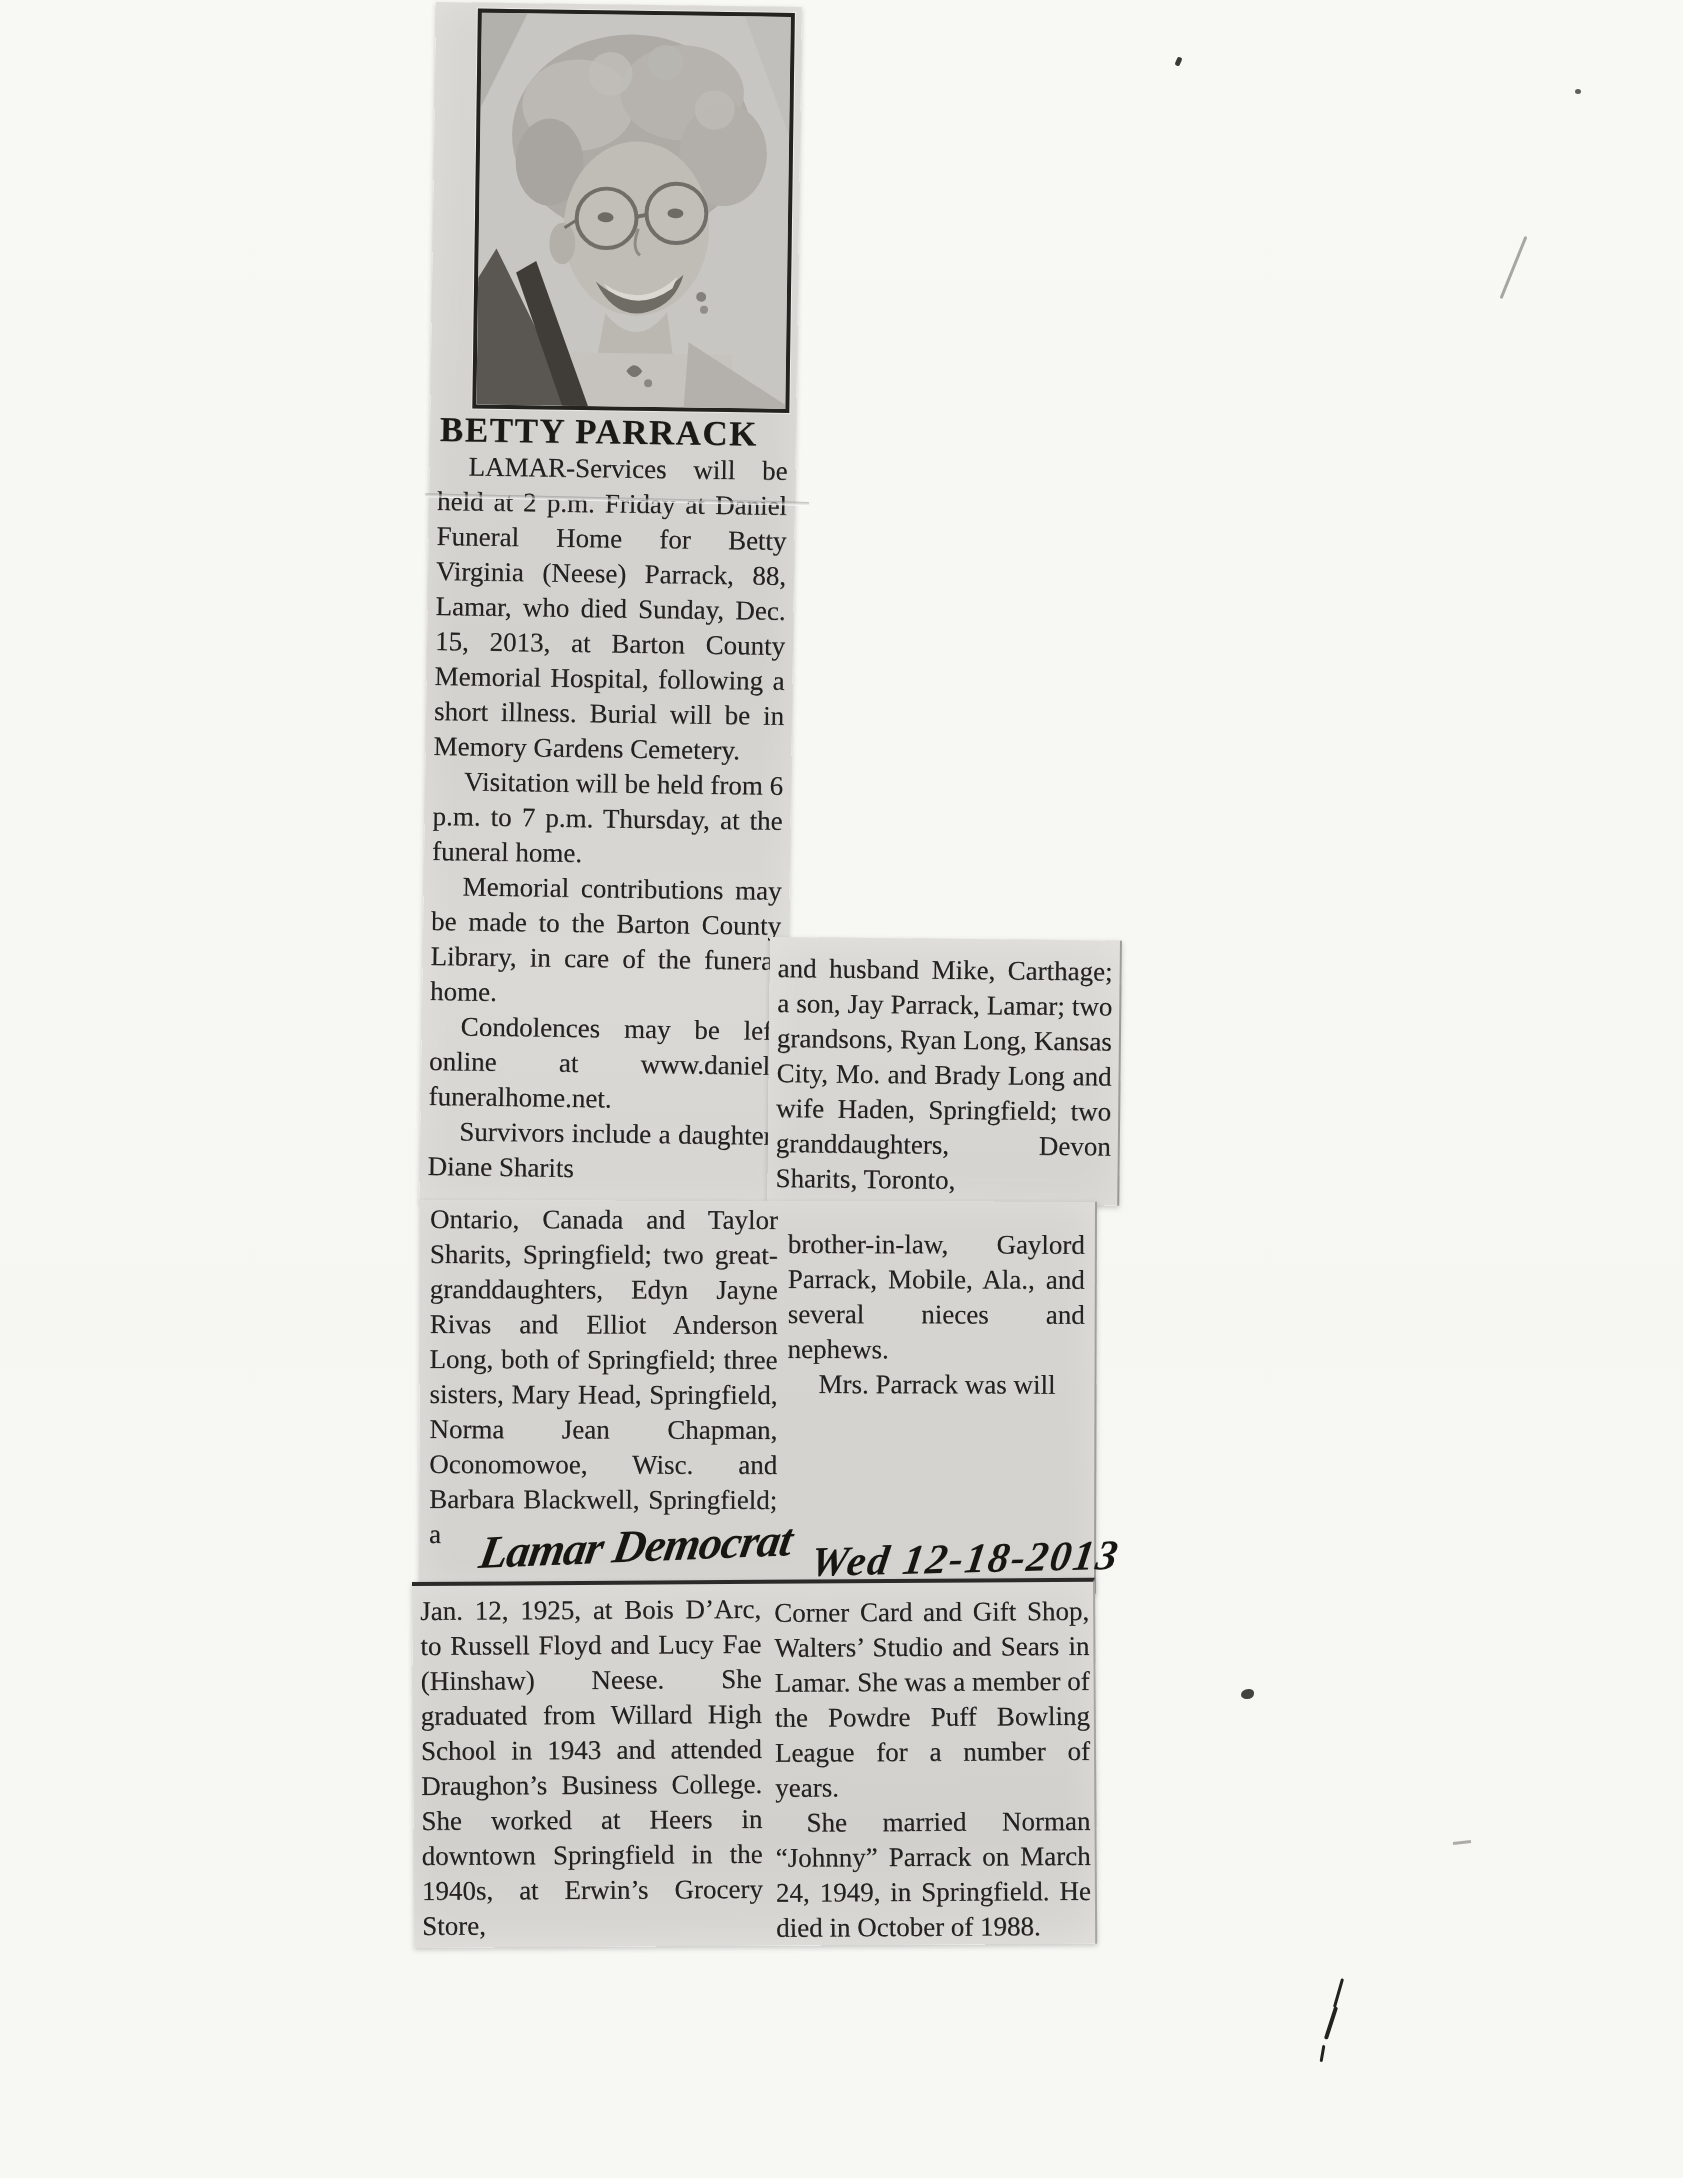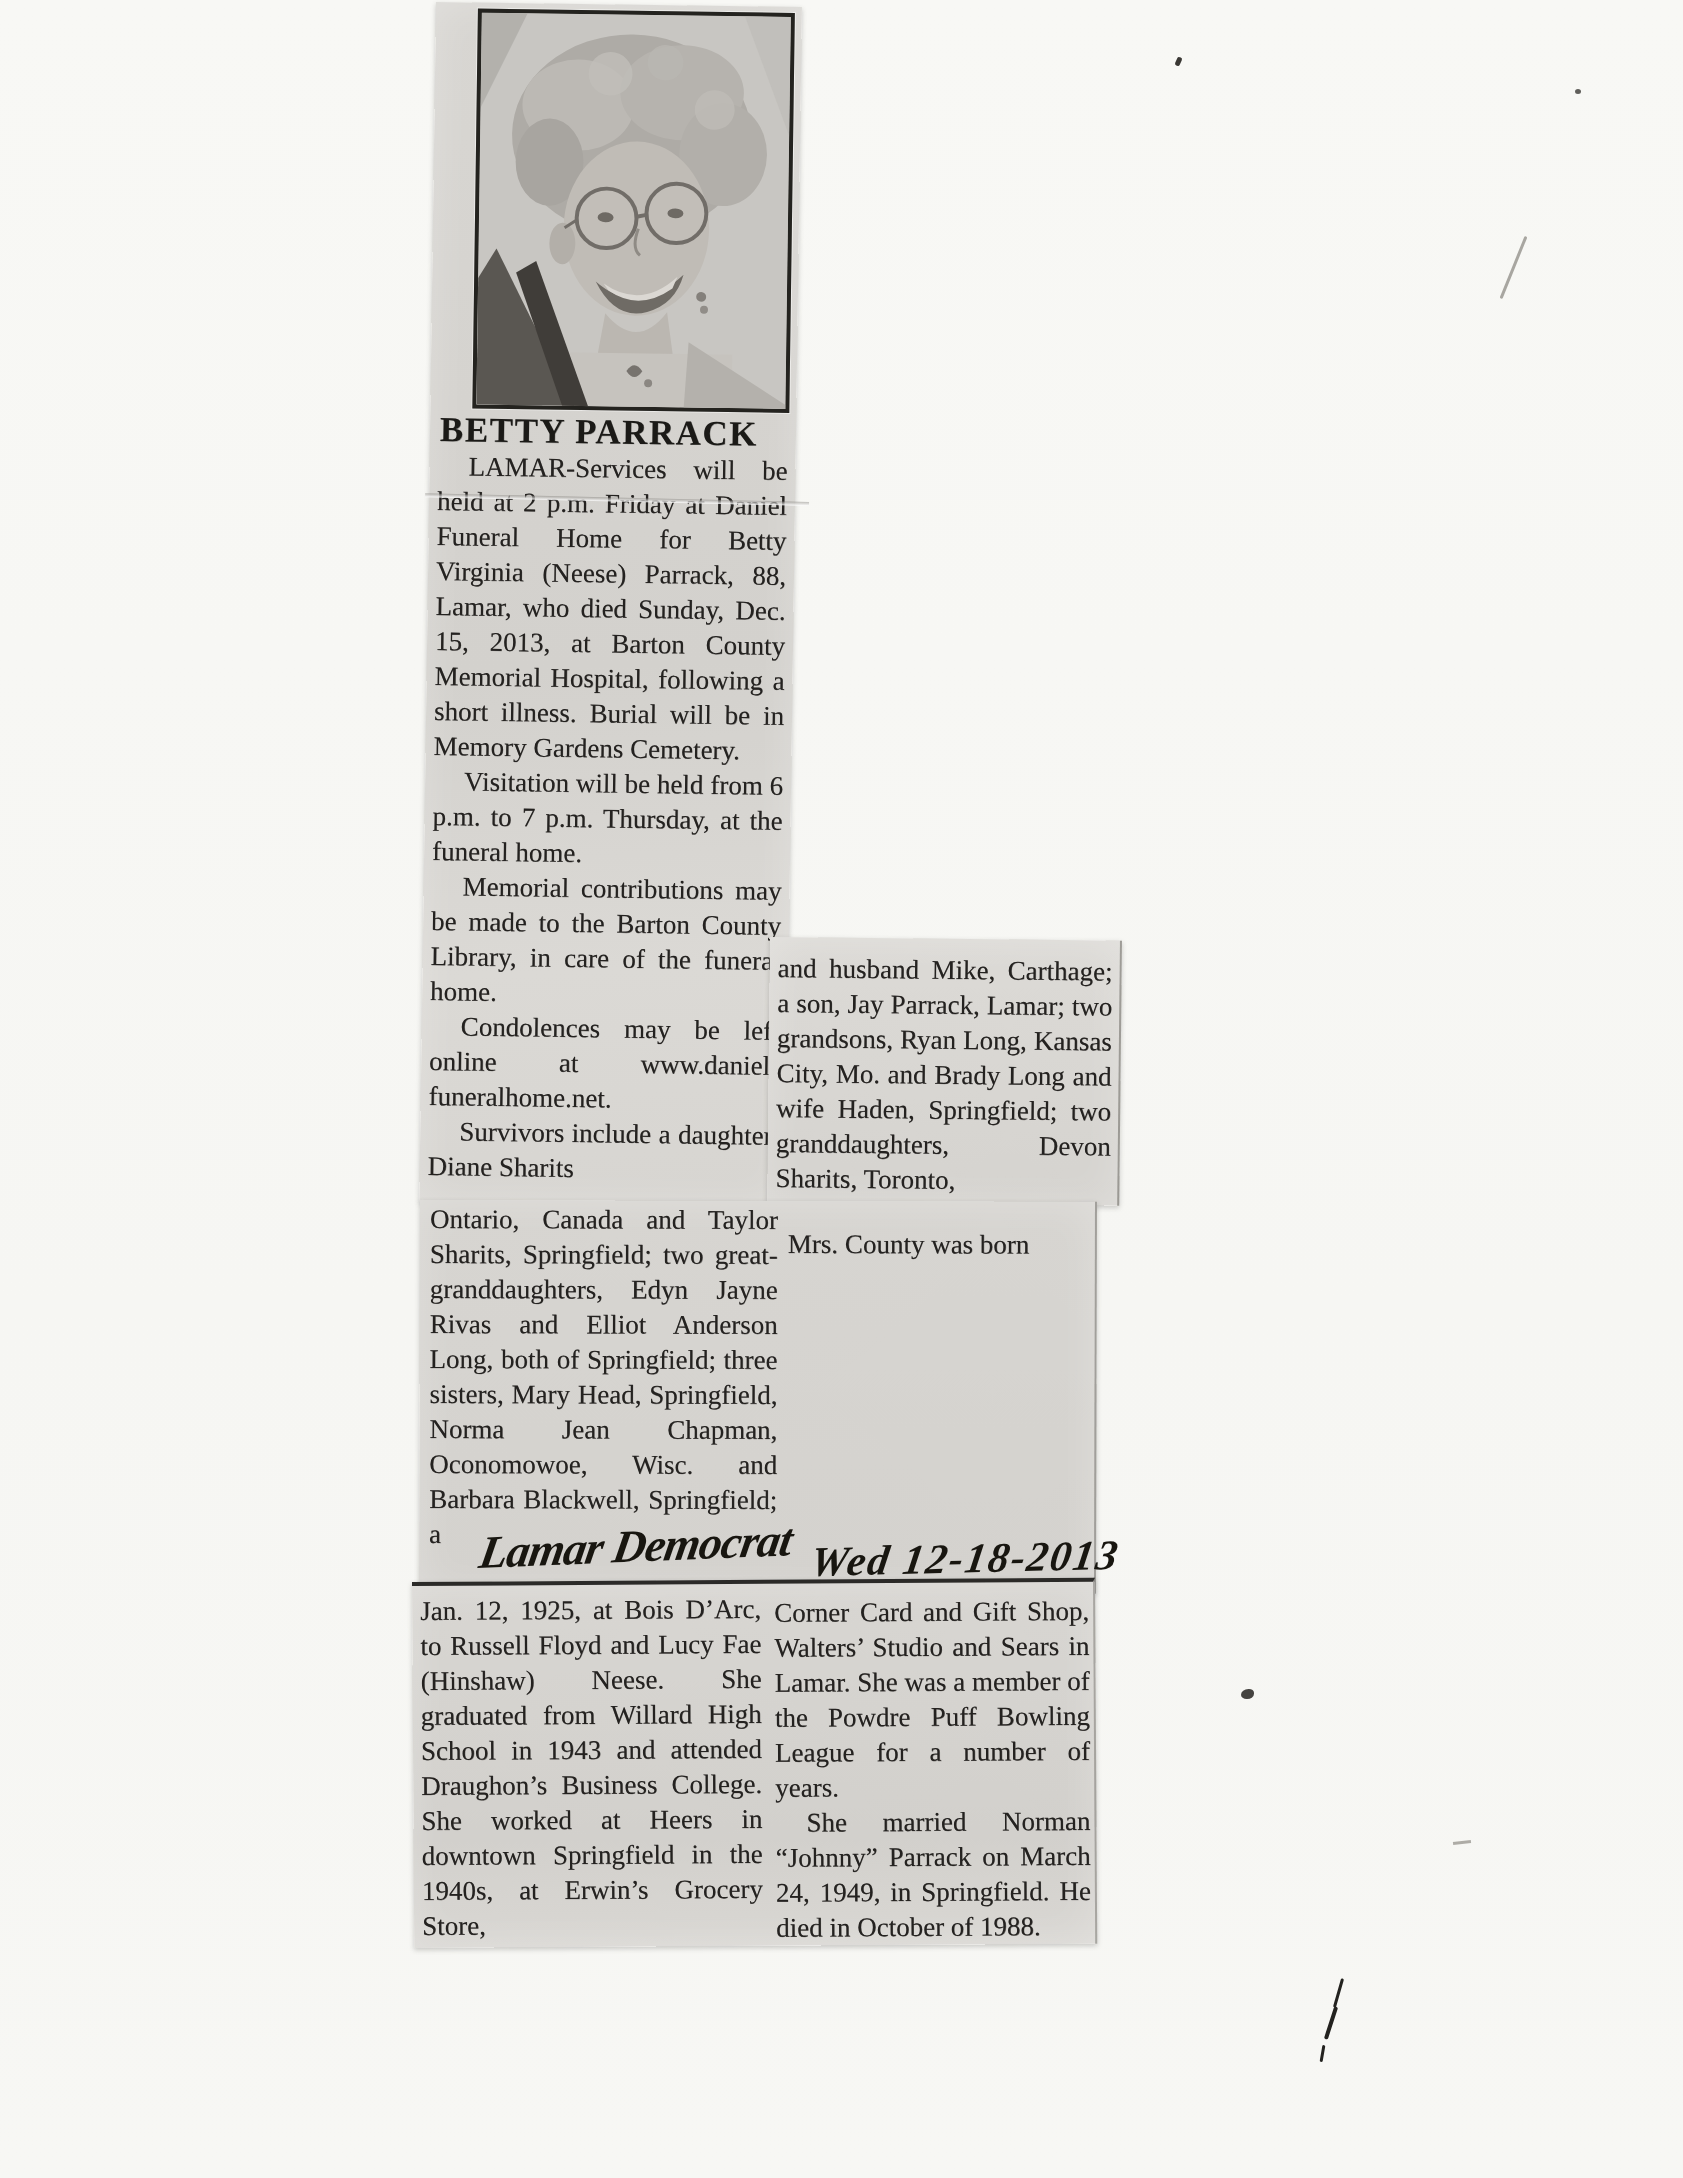--- a/index.html
+++ b/index.html
@@ -107,21 +107,22 @@
     <div class="col cont col2">
         <p>and husband Mike, Carthage; a son, Jay Parrack, Lamar; two grandsons, Ryan Long, Kansas City, Mo. and Brady Long and wife Haden, Springfield; two granddaughters, Devon Sharits, Toronto,</p>
       </div>
   </div>
 
   <div class="piece piece3">
     <div class="col cont p3-left">
         <p>Ontario, Canada and Taylor Sharits, Springfield; two great-granddaughters, Edyn Jayne Rivas and Elliot Anderson Long, both of Springfield; three sisters, Mary Head, Springfield, Norma Jean Chapman, Oconomowoe, Wisc. and Barbara Blackwell, Springfield; a</p>
       </div>
     <div class="col cont p3-right">
-        <p>Mrs. County was born</p>
+        <p>brother-in-law, Gaylord Parrack, Mobile, Ala., and several nieces and nephews.</p>
+        <p>Mrs. Parrack was will</p>
       </div>
     <div class="handwriting hw-news">Lamar Democrat</div>
     <div class="handwriting hw-date">Wed 12-18-2013</div>
   </div>
 
   <div class="piece piece4">
     <div class="col cont p4-left">
         <p>Jan. 12, 1925, at Bois D’Arc, to Russell Floyd and Lucy Fae (Hinshaw) Neese. She graduated from Willard High School in 1943 and attended Draughon’s Business College. She worked at Heers in downtown Springfield in the 1940s, at Erwin’s Grocery Store,</p>
       </div>
     <div class="col cont p4-right">

